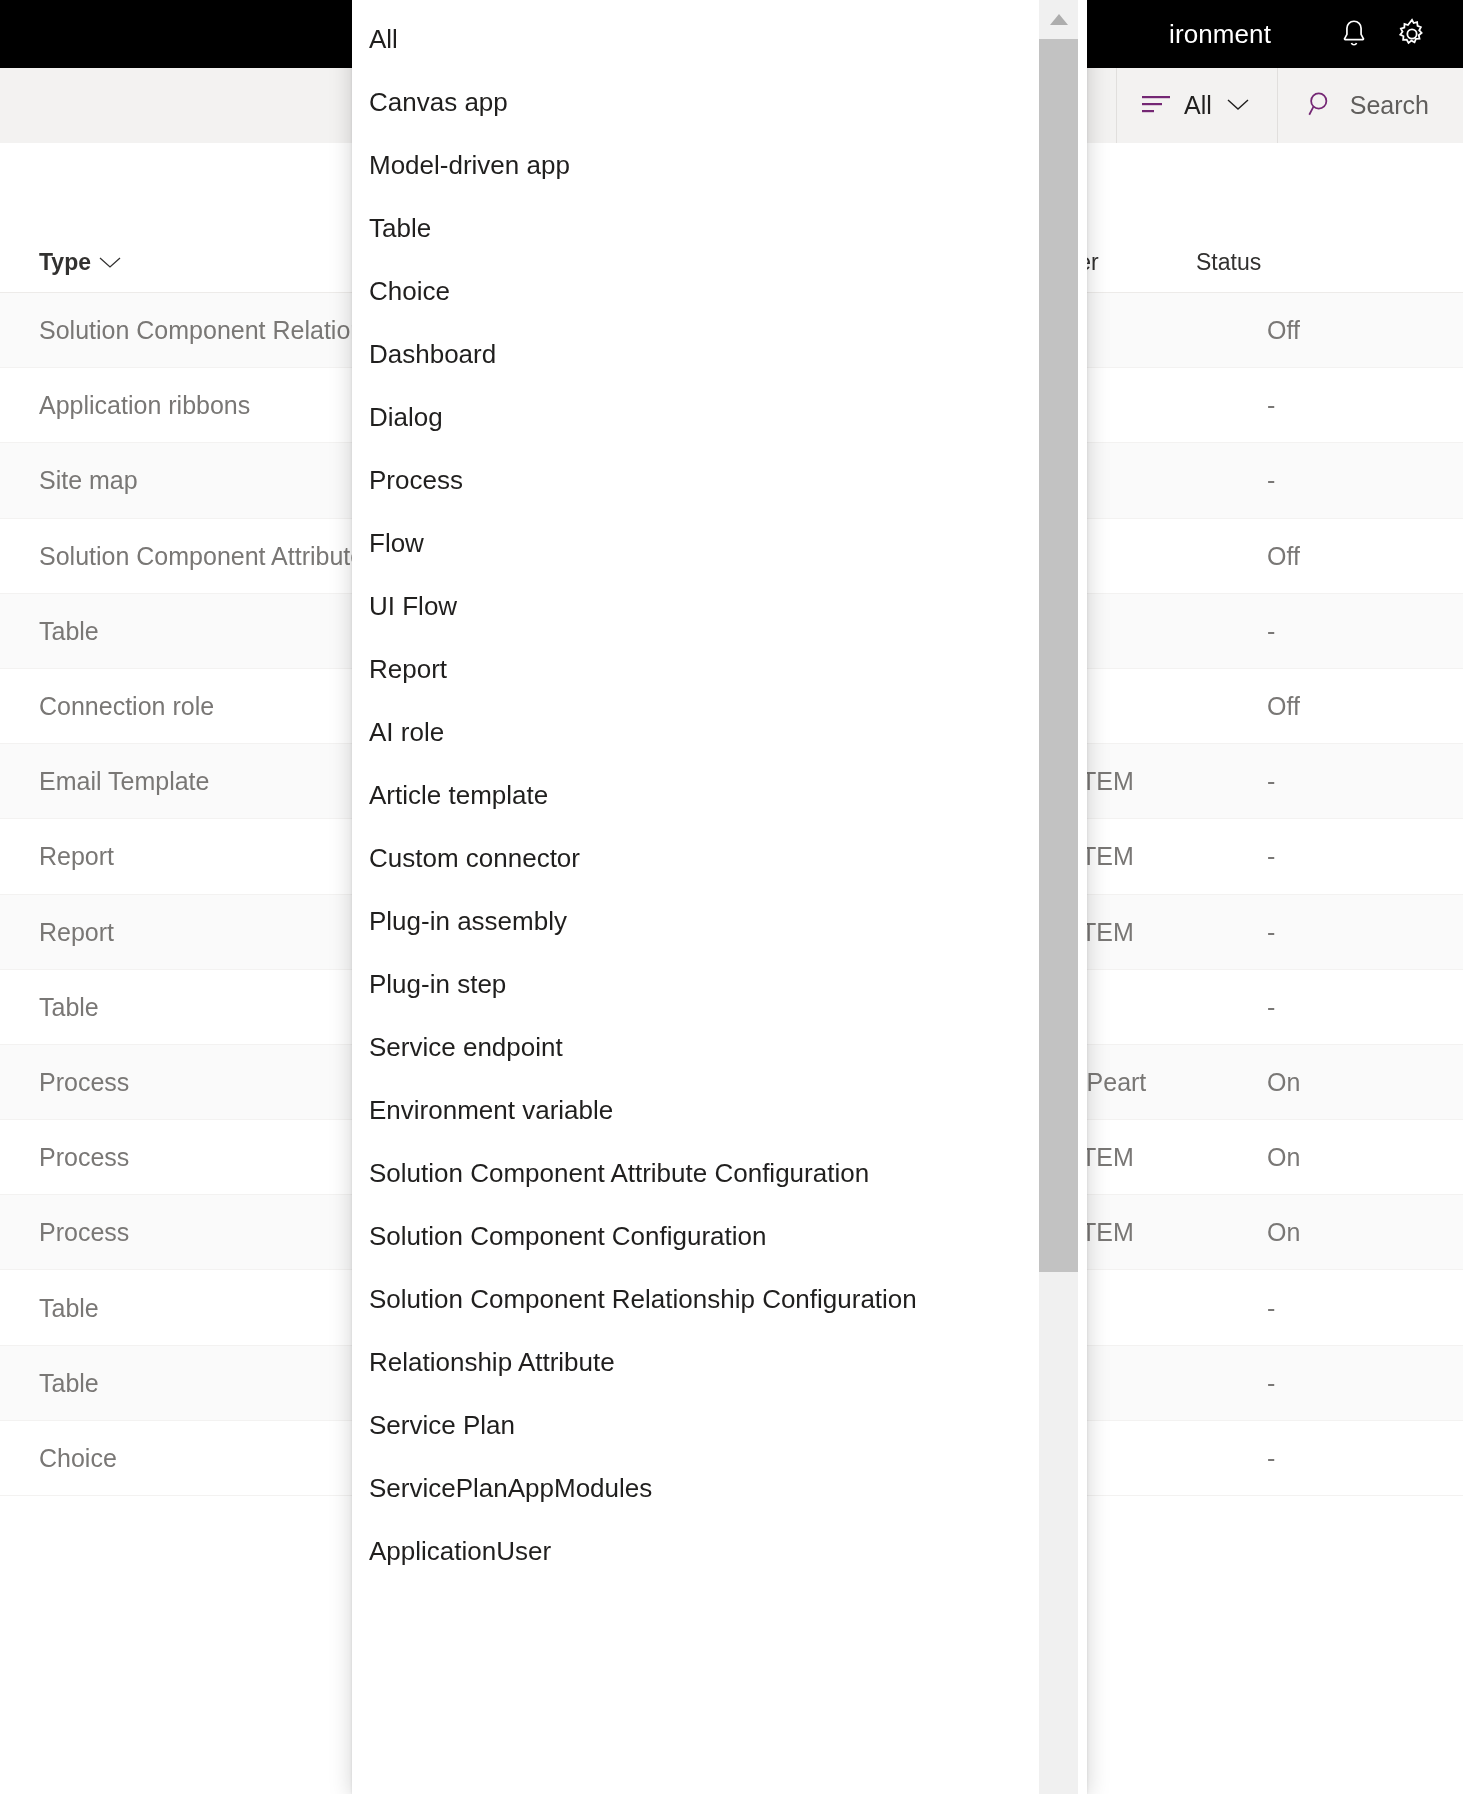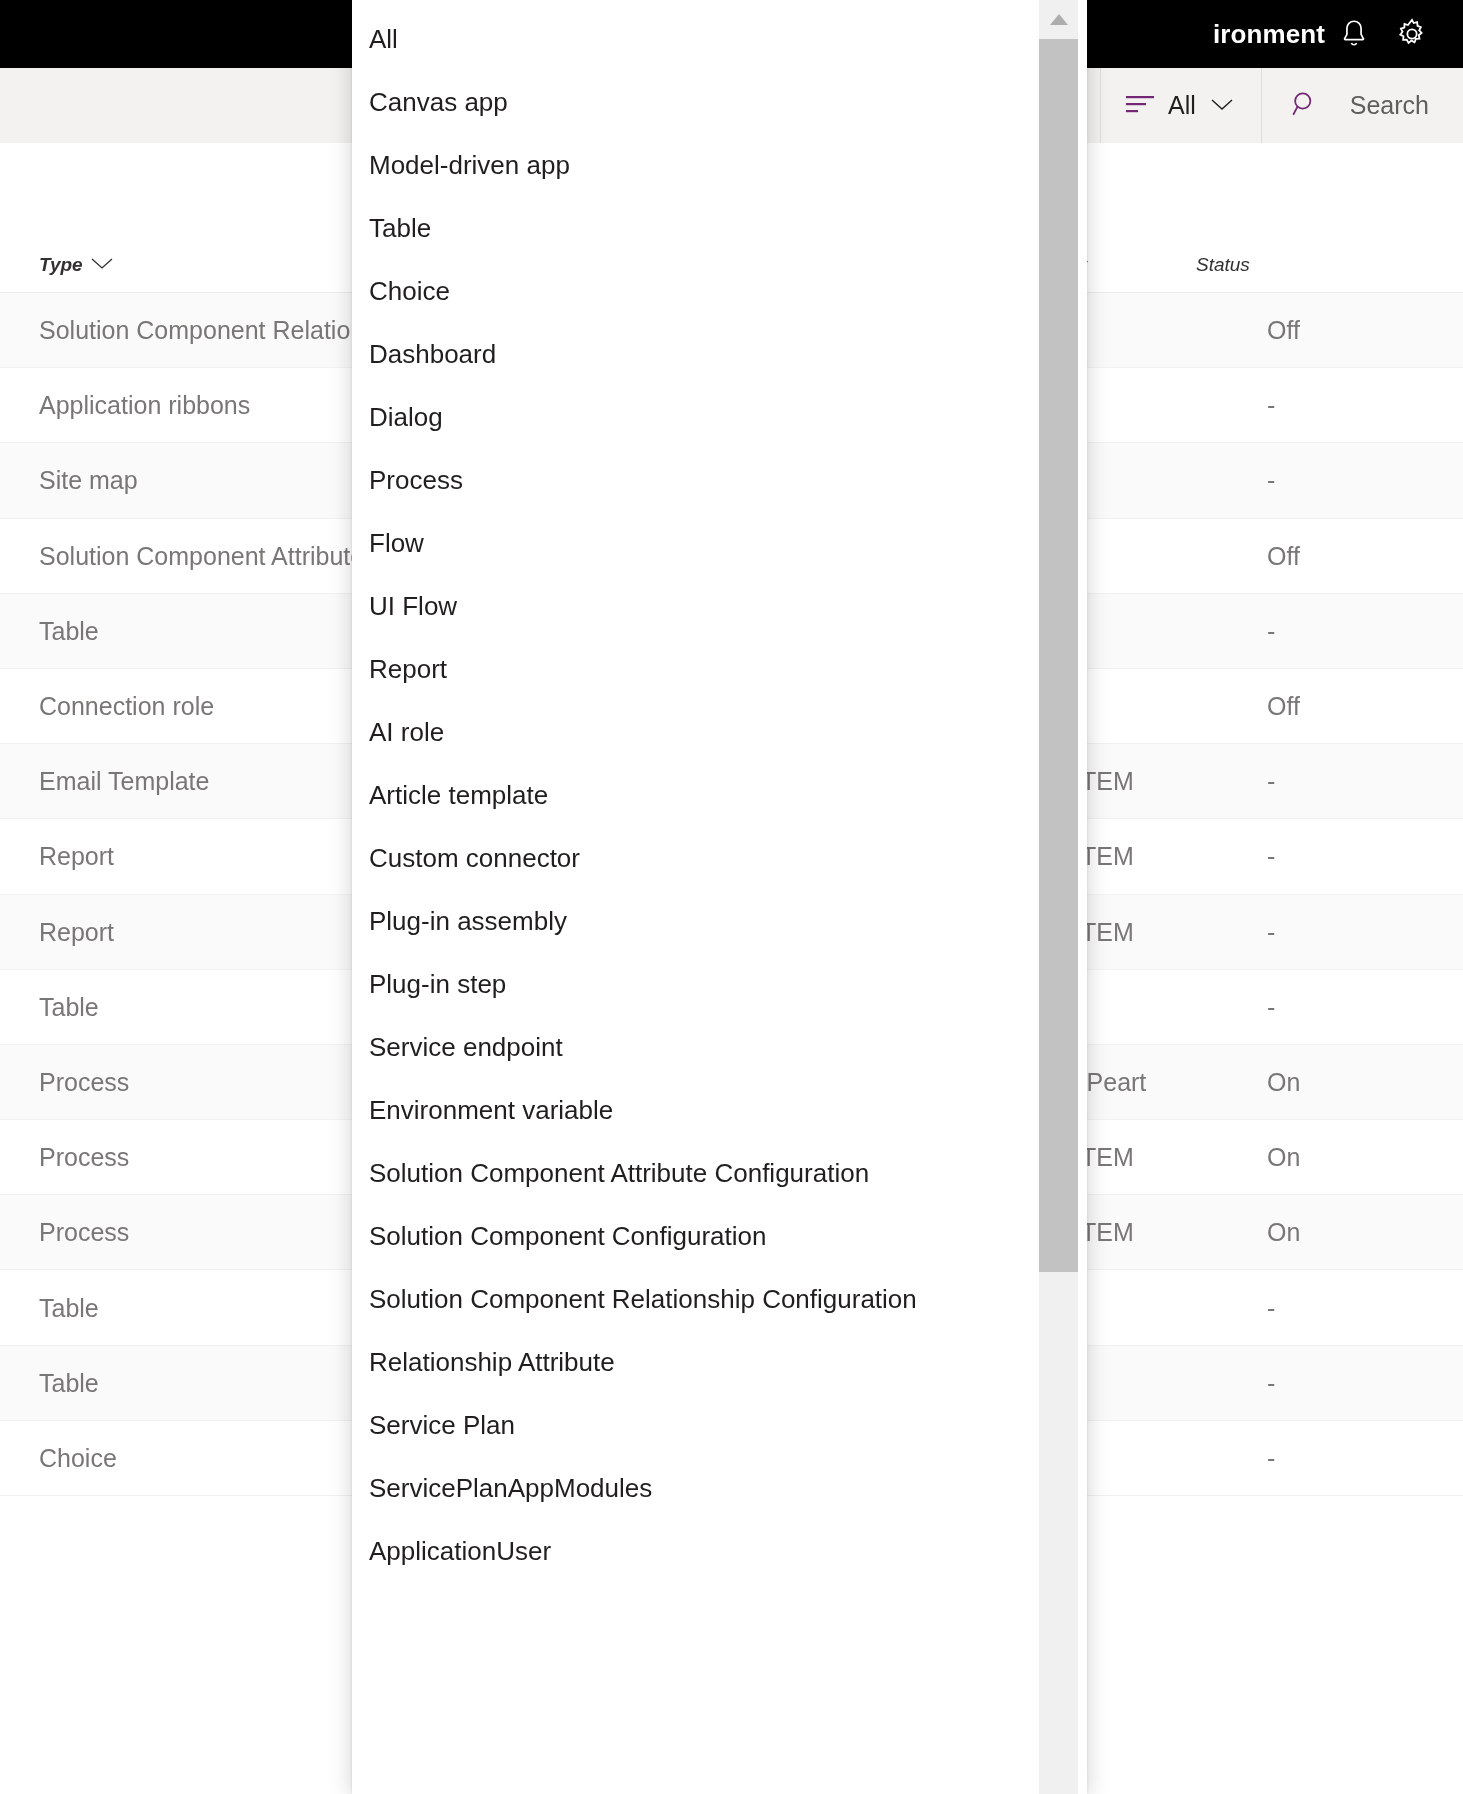--- a/index.html
+++ b/index.html
@@ -45,22 +45,22 @@
     display: flex;
     align-items: center;
     justify-content: flex-end;
     padding-right: 22px;
     box-sizing: border-box;
   }
   .env-name {
     color: #ffffff;
     font-size: 26px;
     letter-spacing: .1px;
+    margin-right: 54px;
     white-space: nowrap;
-    font-weight: bold;
   }
   .hdr-icon {
     width: 58px; height: 68px;
     display: flex; align-items: center; justify-content: center;
     color: #ffffff;
   }
   .hdr-icon svg { display:block; }
 
   
   .command-bar {
@@ -89,21 +89,21 @@
   .filter-label {
     font-size: 25px;
     color: #201f1e;
   }
   .chev {
     display:block;
   }
   .search-box {
     display: flex;
     align-items: center;
-    gap: 30px;
+    gap: 14px;
     padding: 0 34px 0 28px;
     height: 75px;
     cursor: text;
   }
   .search-placeholder {
     font-size: 25px;
     color: #605e5c;
   }
 
   
@@ -116,28 +116,27 @@
   }
   .grid-header {
     position: relative;
     height: 150px;
     border-bottom: 1px solid #edebe9;
     box-sizing: border-box;
   }
   .gh-cell {
     position: absolute;
     bottom: 16px;
-    font-size: 19px;
+    font-size: 23px;
     color: #323130;
     font-weight: 600;
     display: flex;
     align-items: center;
     gap: 6px;
     white-space: nowrap;
-    font-style: italic;
   }
   .gh-type   { left: 39px; }
   .gh-owner  { left: 1031px; font-weight: 400; color:#323130;}
   .gh-status { left: 1196px; font-weight: 400; color:#323130;}
 
   .row {
     position: relative;
     height: 75.2px;
     border-bottom: 1px solid #f3f2f1;
     box-sizing: border-box;

